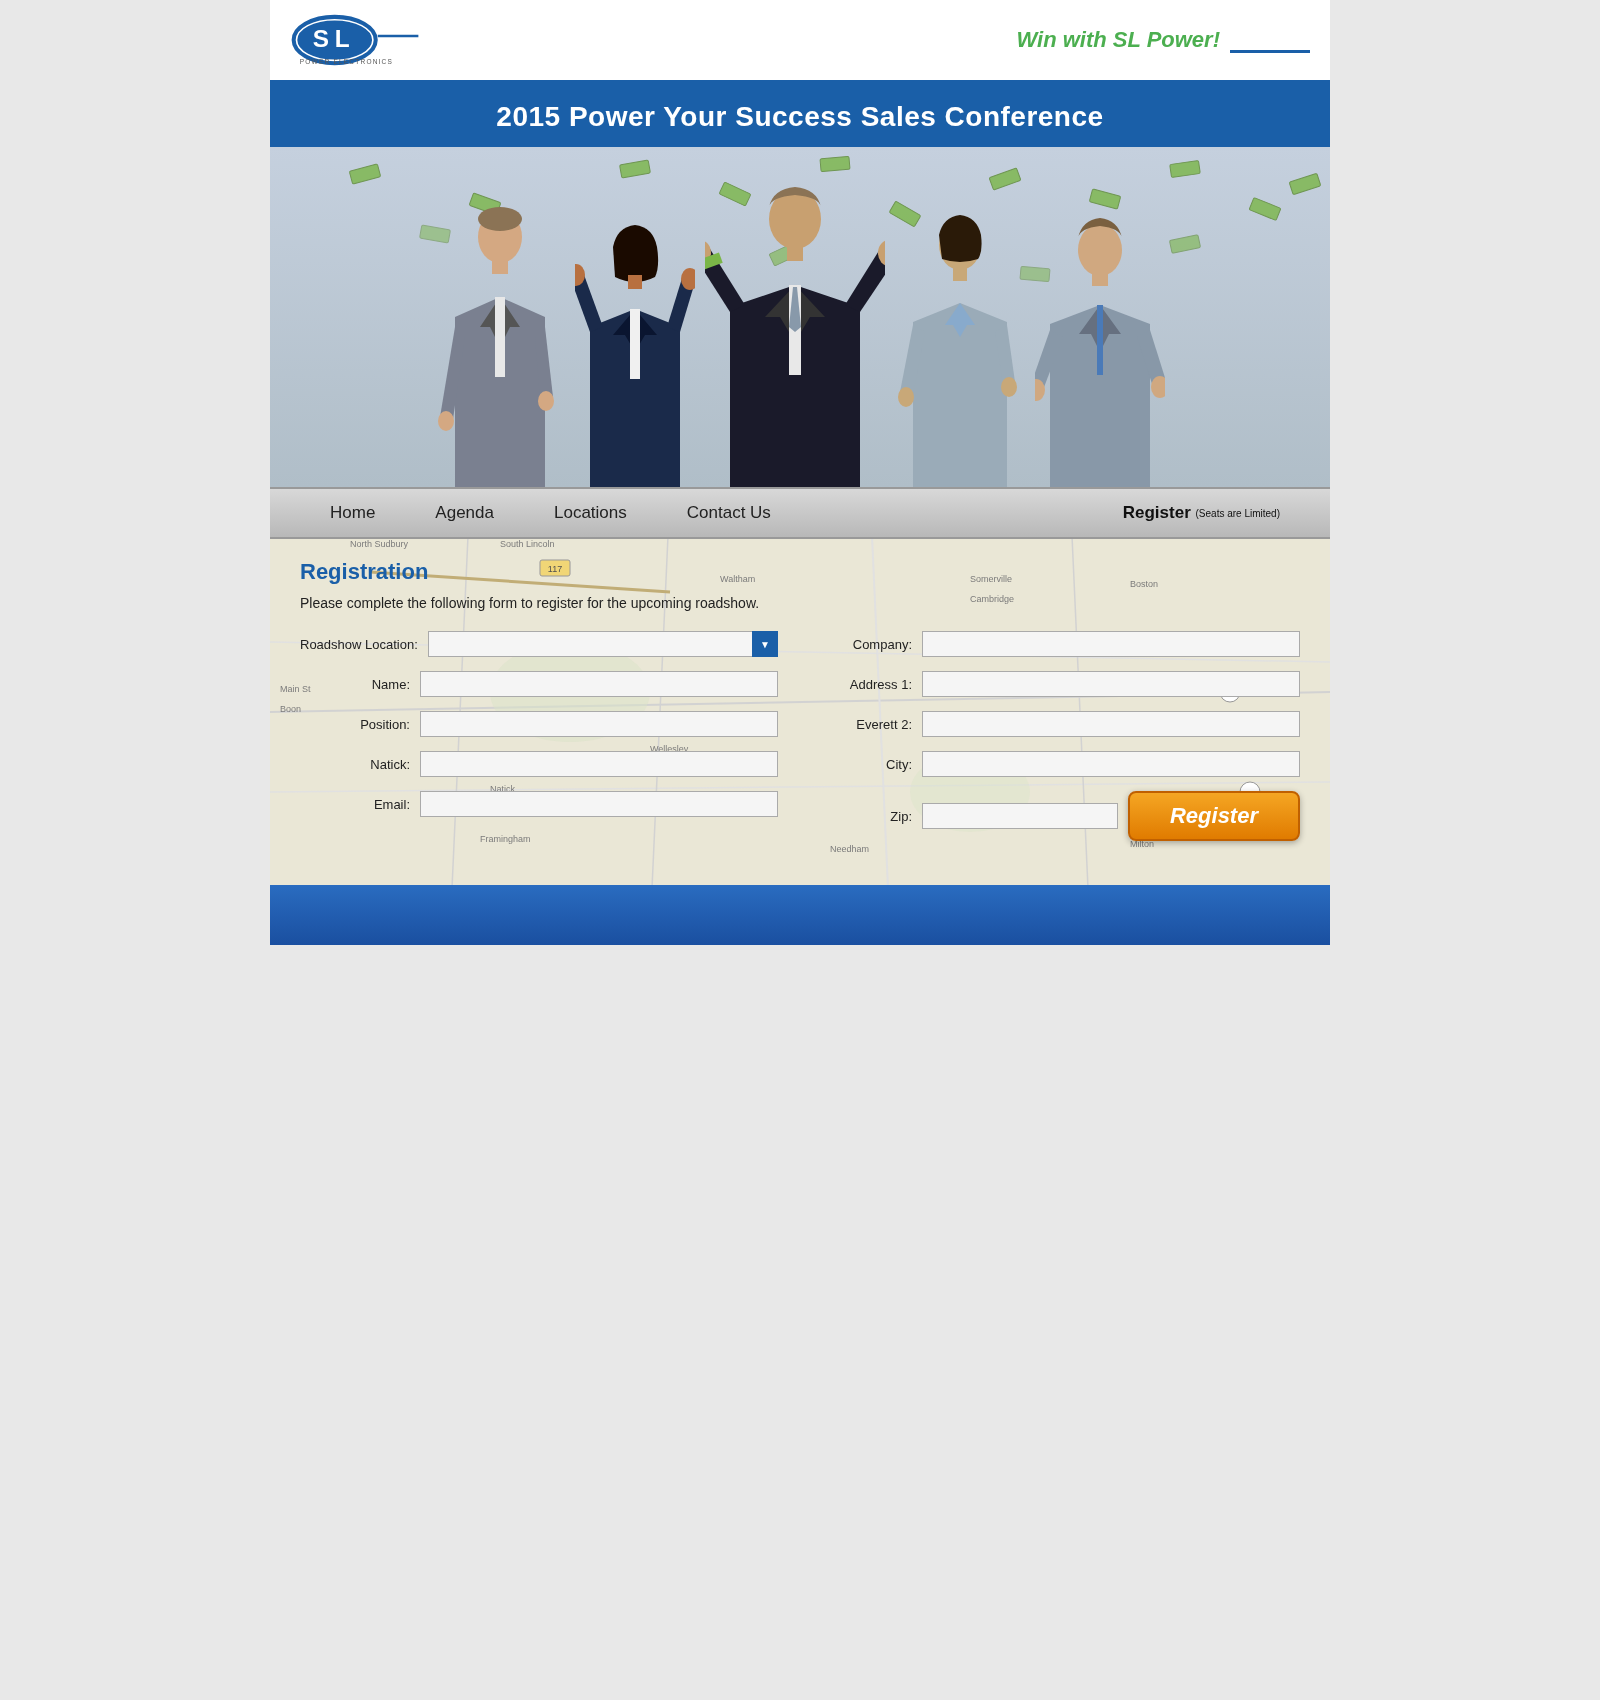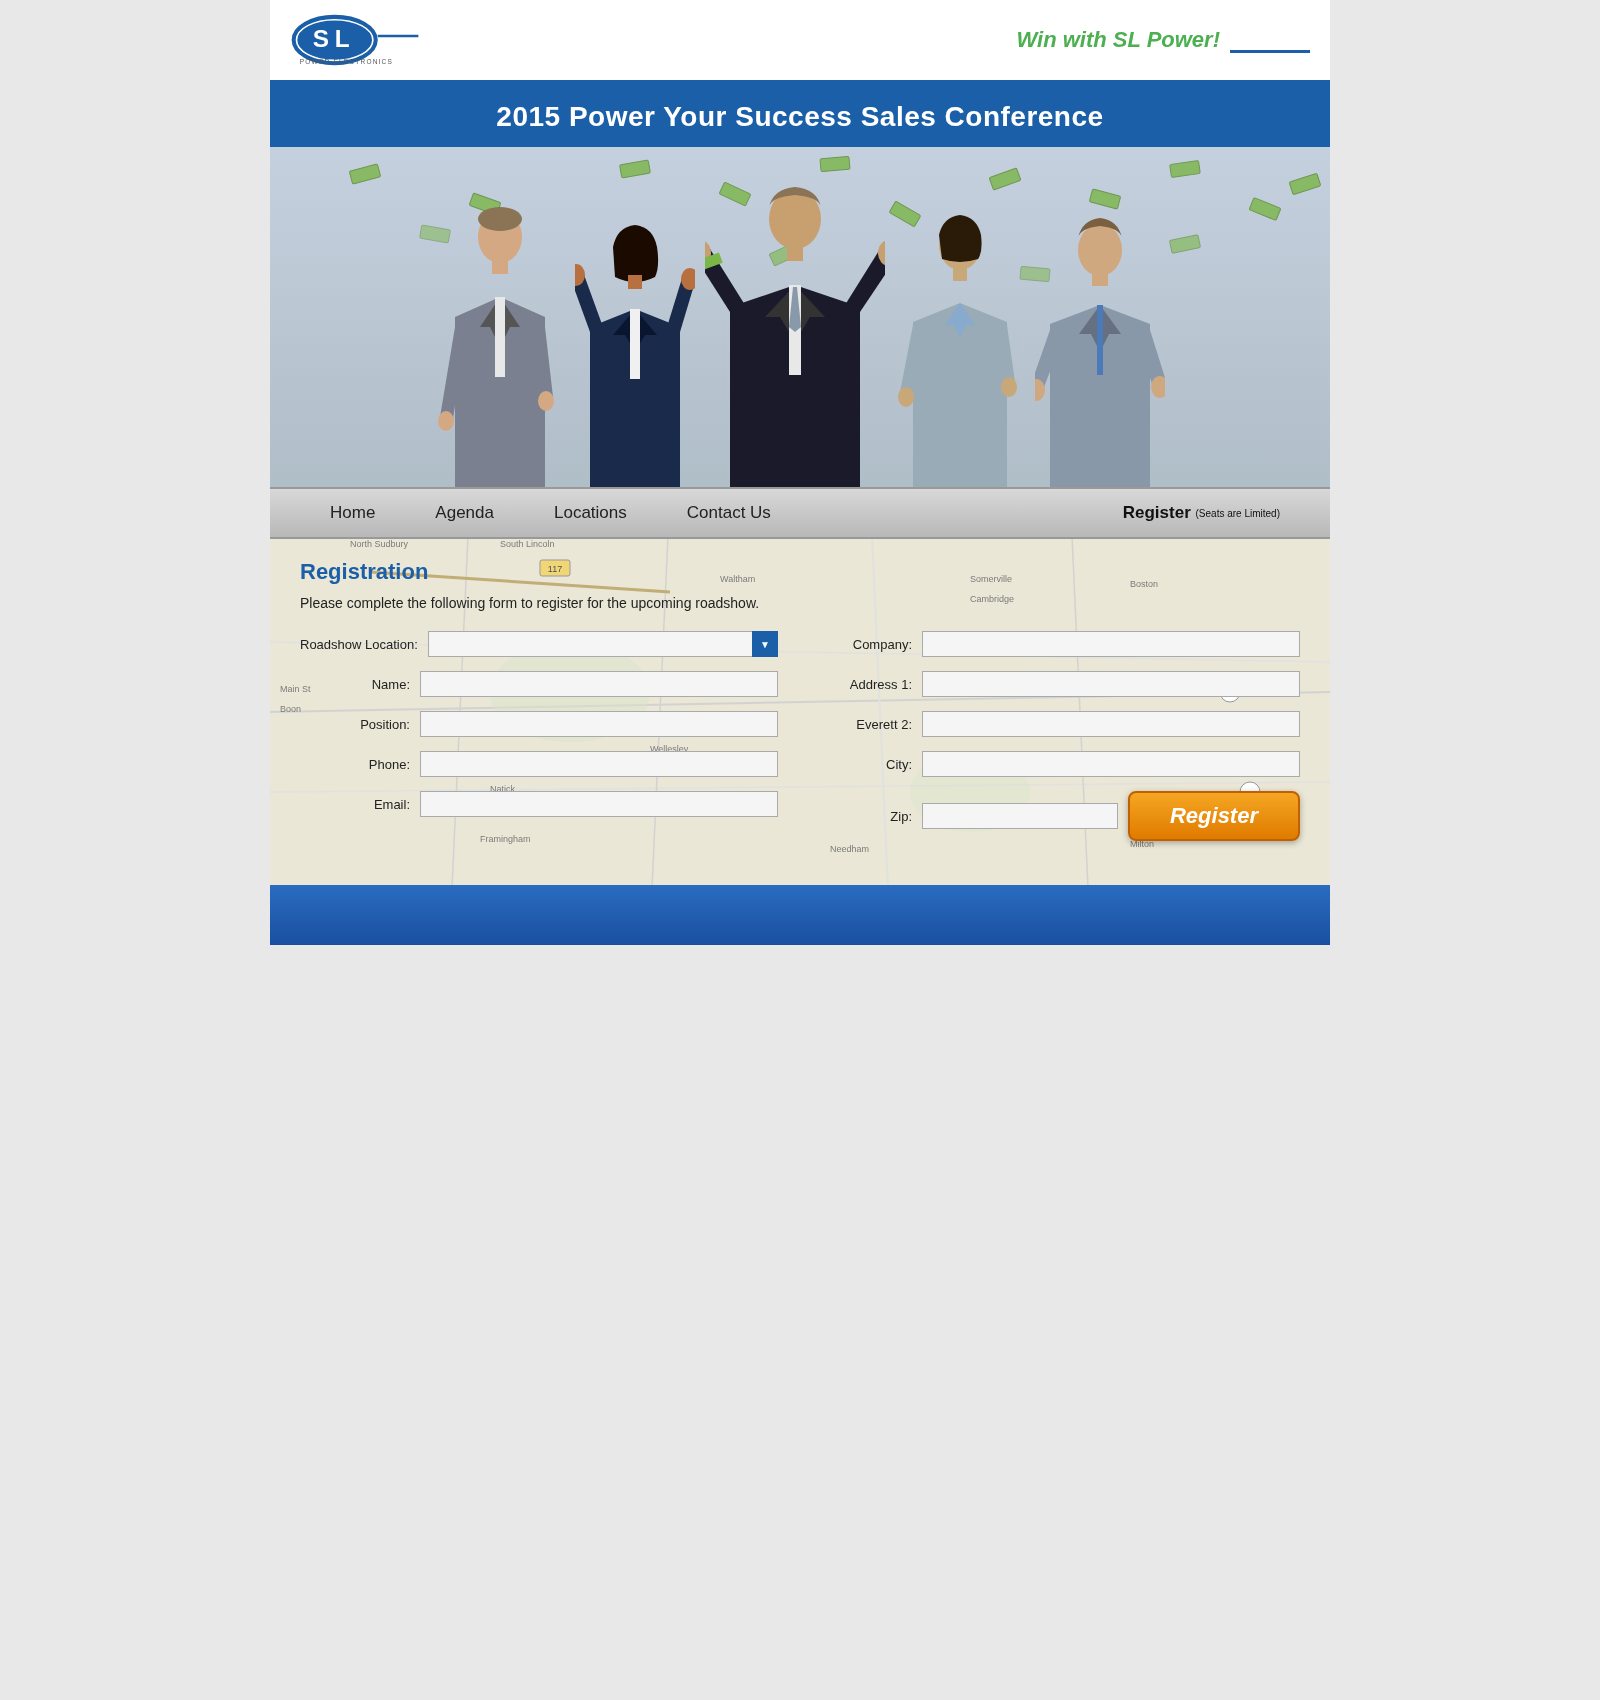--- a/index.html
+++ b/index.html
@@ -502,21 +502,21 @@
           <label class="form-label">Name:</label>
           <input type="text" class="form-input" style="">
         </div>
 
         <div class="form-row">
           <label class="form-label">Position:</label>
           <input type="text" class="form-input" style="">
         </div>
 
         <div class="form-row">
-          <label class="form-label">Phone:</label>
+          <label class="form-label">Natick:</label>
           <input type="text" class="form-input" style="">
         </div>
 
         <div class="form-row">
           <label class="form-label">Email:</label>
           <input type="text" class="form-input" style="">
         </div>
       </div>
 
       <div class="form-col">

